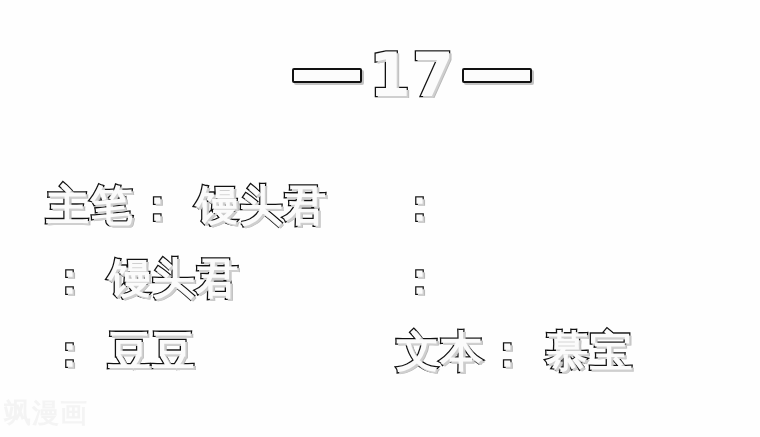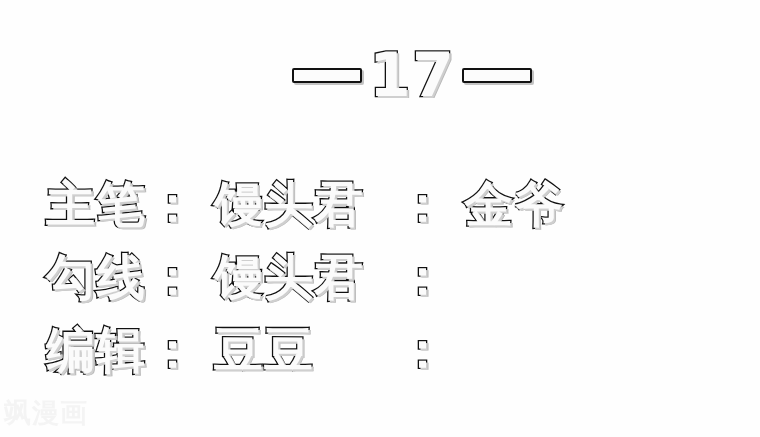--- a/index.html
+++ b/index.html
@@ -72,21 +72,21 @@
     left: 46px;
     width: 676px;
     display: grid;
     grid-template-columns: 350px 326px;
     grid-auto-rows: 73px;
     align-items: center;
   }
   .credit-entry {
     display: flex;
     align-items: center;
-    font-size: 49px;
+    font-size: 43px;
     line-height: 46px;
     font-family: "DejaVu Sans", sans-serif;
   }
   .credit-role { }
   .credit-colon {
     padding: 0 2px;
   }
   .credit-name {
     padding-left: 14px;
   }
@@ -120,40 +120,39 @@
   <div id="credits">
 
     <div class="credit-entry">
       <span class="credit-role outline-text">主笔</span>
       <span class="credit-colon outline-text">：</span>
       <span class="credit-name outline-text">馒头君</span>
     </div>
 
     <div class="credit-entry">
       <span class="credit-colon outline-text">：</span>
-      <span class="credit-name outline-text">金爷</span>
     </div>
 
     <div class="credit-entry">
-      <span class="credit-role outline-text">勾线</span>
       <span class="credit-colon outline-text">：</span>
       <span class="credit-name outline-text">馒头君</span>
     </div>
 
     <div class="credit-entry">
       <span class="credit-colon outline-text">：</span>
     </div>
 
     <div class="credit-entry">
-      <span class="credit-role outline-text">编辑</span>
       <span class="credit-colon outline-text">：</span>
       <span class="credit-name outline-text">豆豆</span>
     </div>
 
     <div class="credit-entry">
+      <span class="credit-role outline-text">文本</span>
       <span class="credit-colon outline-text">：</span>
+      <span class="credit-name outline-text">慕宝</span>
     </div>
 
   </div>
 
   <div id="watermark">飒漫画</div>
 
 </div>
 
 </body></html>

